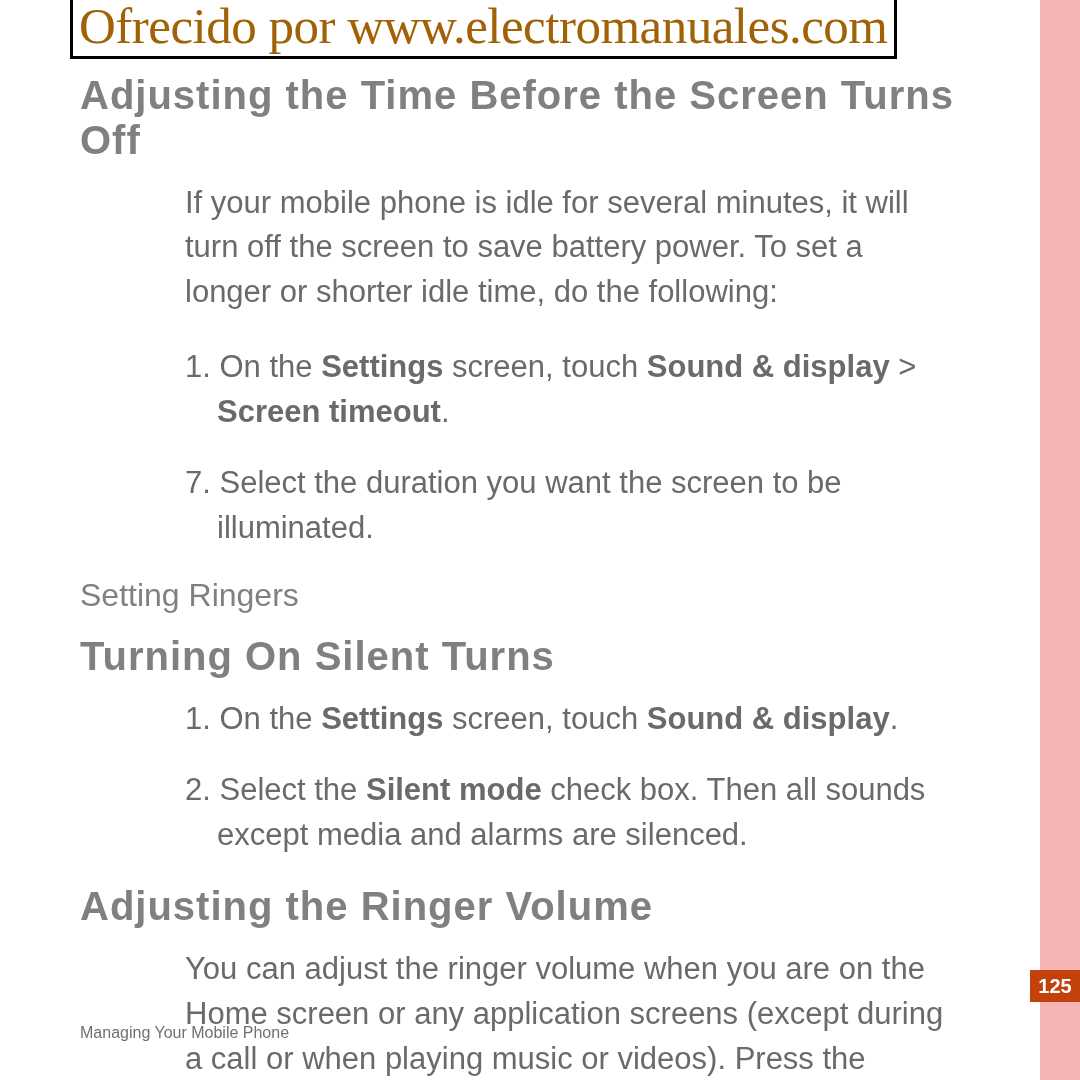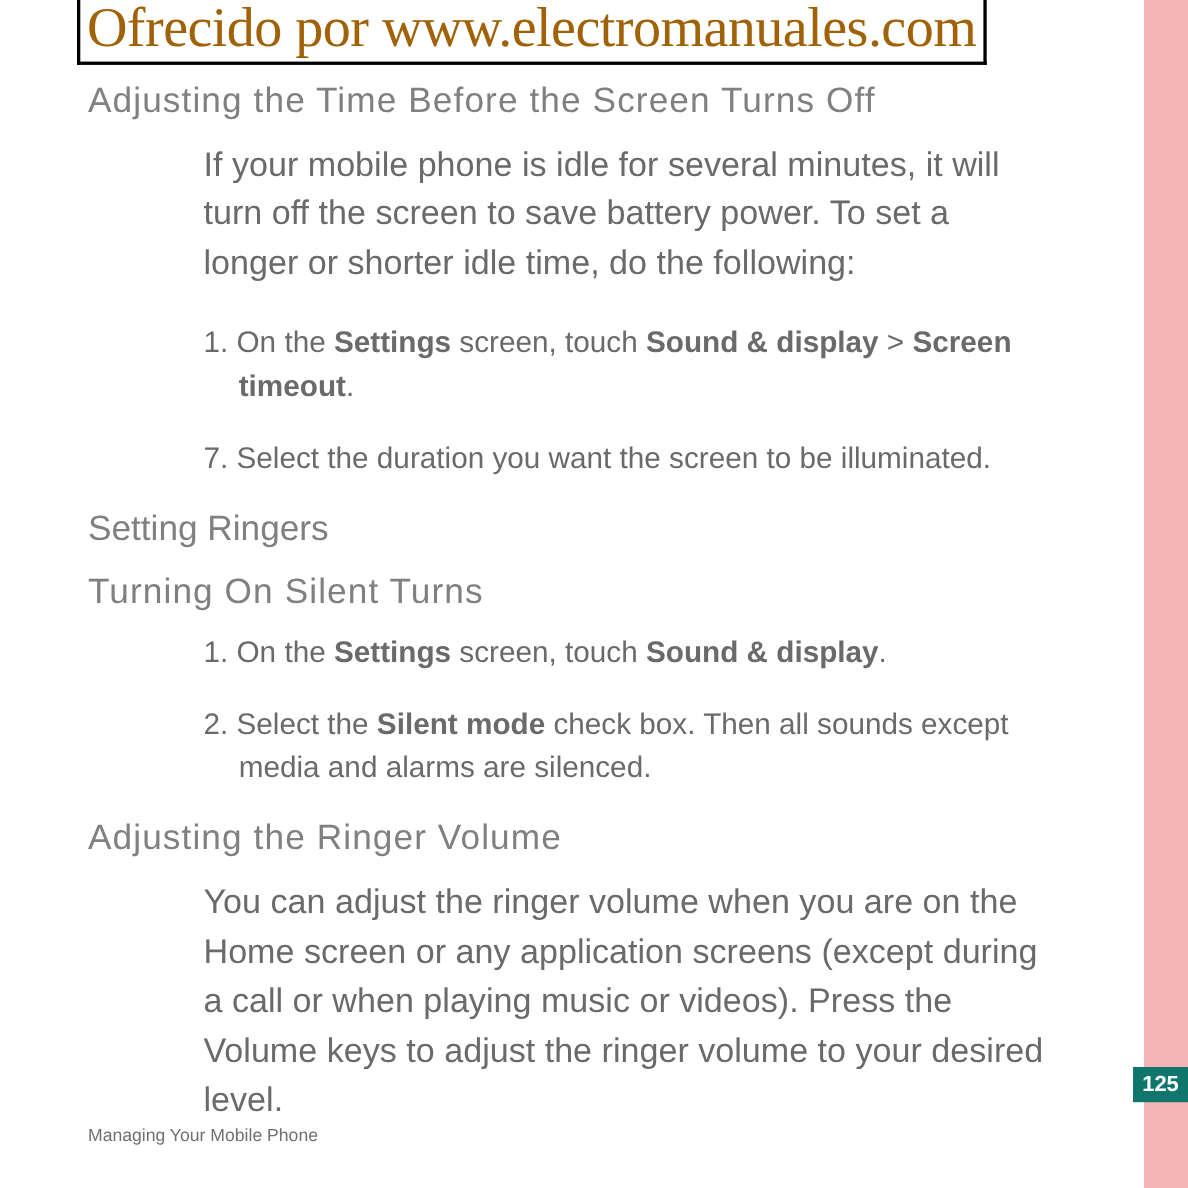--- a/index.html
+++ b/index.html
@@ -23,35 +23,35 @@
     display: inline-block;
   }
   .header-text {
     font-family: "Times New Roman", Times, serif;
     font-size: 51px;
     color: #a16207;
     letter-spacing: -0.5px;
     line-height: 1.05;
   }
   .h2 {
-    font-size: 32px;
+    font-size: 40px;
     color: #808080;
     letter-spacing: 1px;
     margin: 6px 0 18px 0;
-    font-weight: normal;
+    font-weight: bold;
   }
   .body-text {
     font-size: 31px;
     color: #6a6a6a;
     line-height: 1.45;
     margin-left: 105px;
     margin-bottom: 30px;
   }
   .step {
-    font-size: 27px;
+    font-size: 31px;
     color: #6a6a6a;
     line-height: 1.45;
     margin-left: 105px;
     margin-bottom: 26px;
     padding-left: 32px;
     text-indent: -32px;
   }
   .step b { color: #6a6a6a; font-weight: bold; }
   .h1 {
     font-size: 32px;
@@ -73,21 +73,21 @@
     width: 40px;
     height: 1080px;
     background: #f4b4b4;
   }
   .page-num-box {
     position: absolute;
     right: 0;
     top: 970px;
     width: 50px;
     height: 32px;
-    background: #0f766e;
+    background: #c2410c;
     color: #fff;
     font-size: 20px;
     font-weight: bold;
     display: flex;
     align-items: center;
     justify-content: center;
   }
 </style>
 </head>
 <body>

